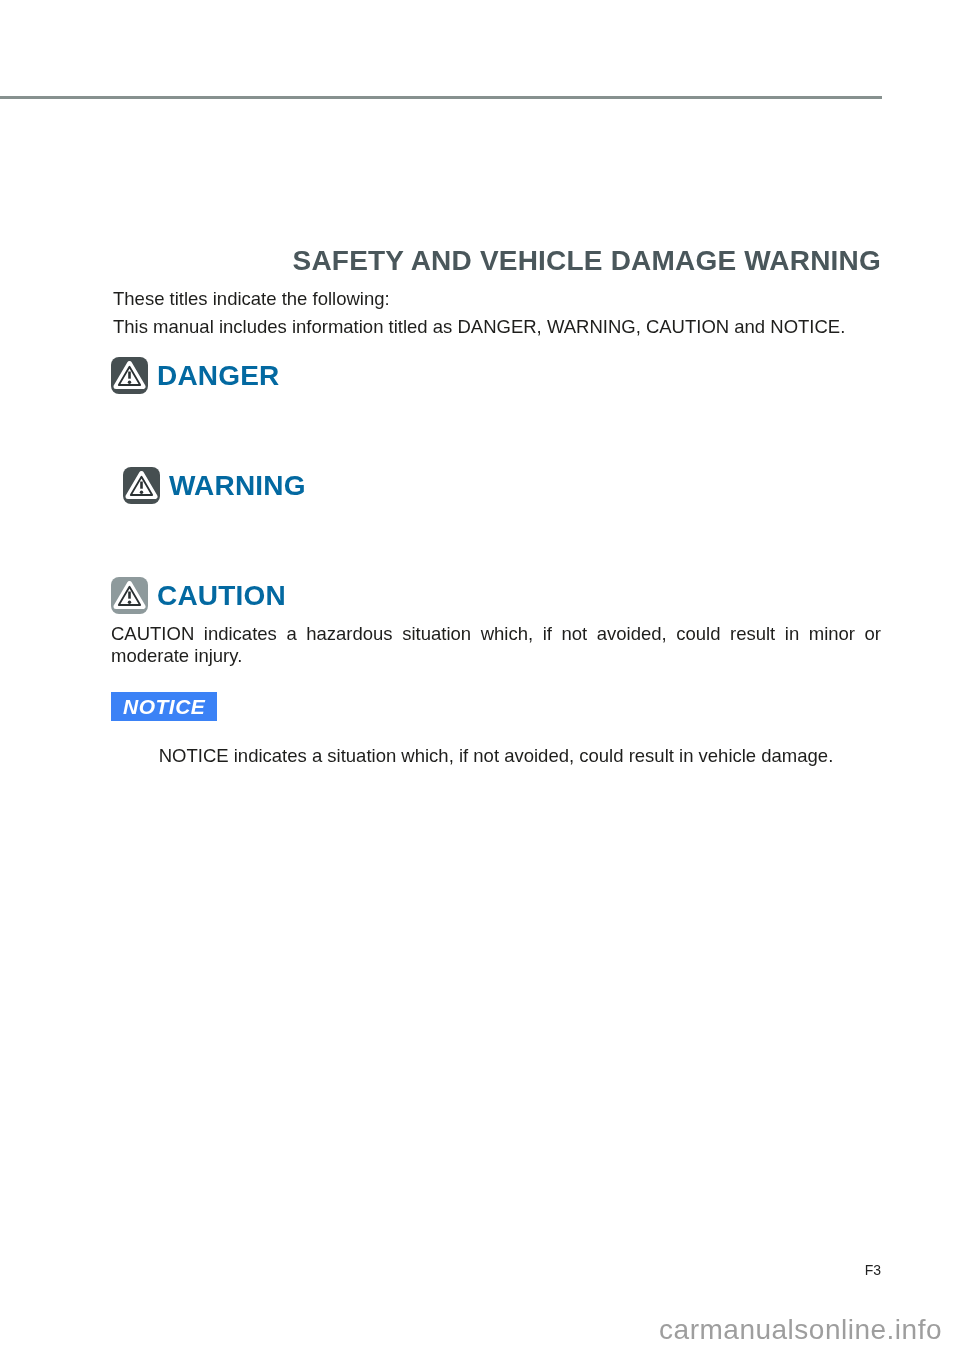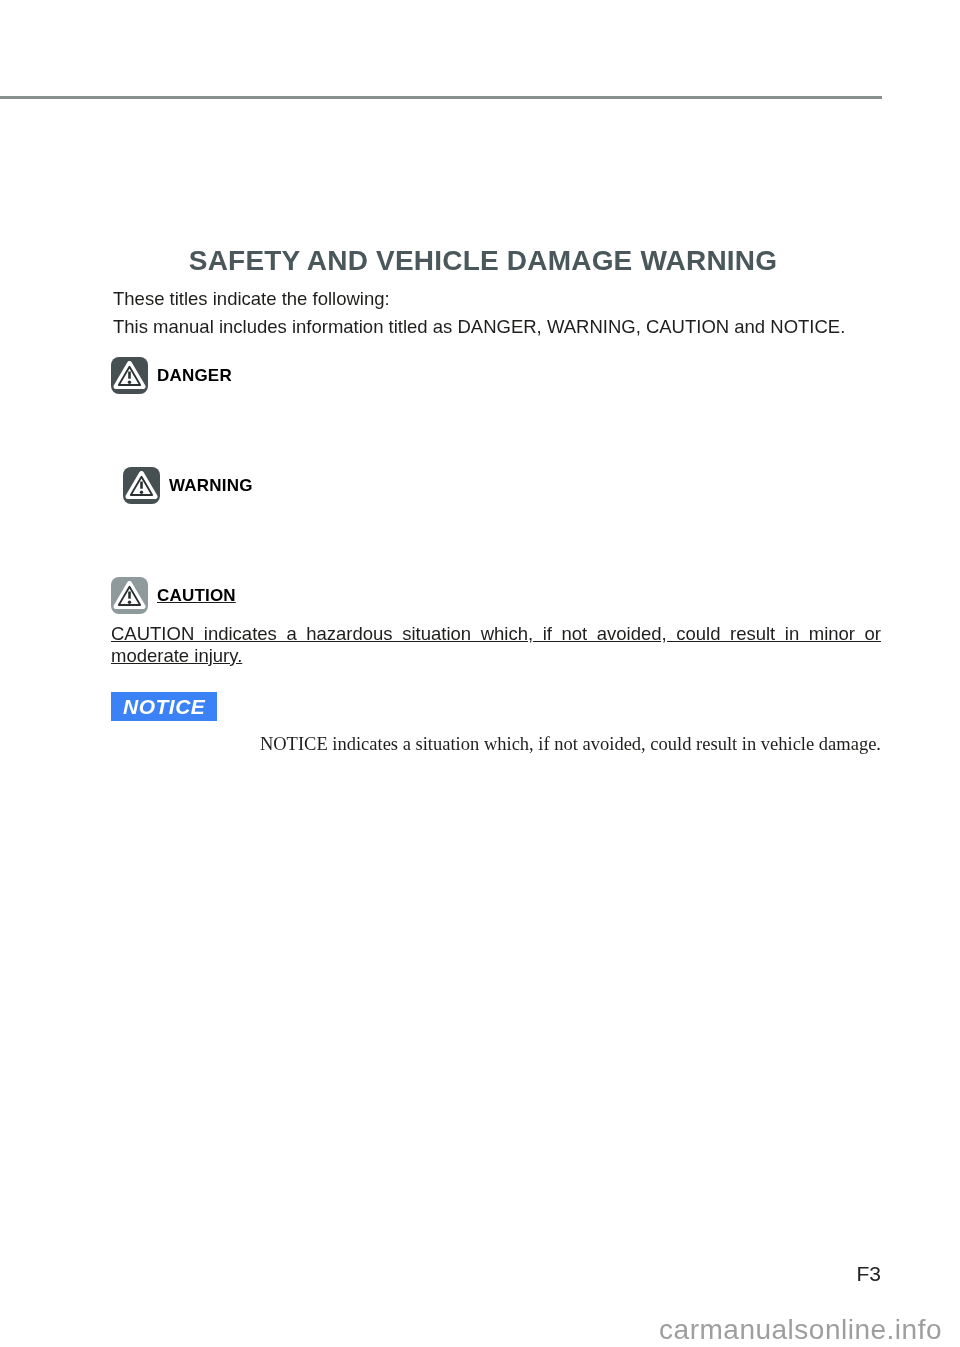--- a/index.html
+++ b/index.html
@@ -16,24 +16,24 @@
   .header-rule {
     position: absolute;
     left: 0;
     top: 96px;
     width: 882px;
     height: 3px;
     background: #87918f;
   }
   .page-title {
     position: absolute;
-    left: 99px;
+    left: 113px;
     top: 245px;
     width: 768px;
-    text-align: center;
+    text-align: right;
     font-size: 28px;
     font-weight: bold;
     letter-spacing: 0.2px;
     color: #4a575b;
   }
   .intro {
     position: absolute;
     left: 113px;
     top: 285px;
     width: 770px;
@@ -41,64 +41,64 @@
     line-height: 28px;
     color: #1e1e1c;
   }
   .section {
     position: absolute;
     left: 111px;
     width: 770px;
   }
   .sec-danger  { top: 357px; }
   .sec-warning { top: 467px; margin-left: 12px; }
-  .sec-caution { top: 577px; text-decoration: underline; }
+  .sec-caution { top: 577px; }
   .sec-notice  { top: 692px; }
   .sec-head {
     display: flex;
     align-items: center;
     gap: 9px;
     height: 37px;
   }
   .sec-head .label {
-    font-size: 17px;
+    font-size: 28px;
     font-weight: bold;
-    color: #000000;
+    color: #0369a1;
     letter-spacing: 0.2px;
   }
   .badge-icon { width: 37px; height: 37px; display: block; }
   .badge-dark  .badge-bg { fill: #464f51; }
   .badge-light .badge-bg { fill: #8e9a9c; }
   .sec-body {
     margin-top: 9px;
     font-size: 18.5px;
     line-height: 22px;
     text-align: justify;
     color: #1e1e1c;
   }
-  .sec-notice .sec-body { text-align: right; margin-top: 12px; font-family: Liberation Serif, serif; }
+  .sec-notice .sec-body { text-align: center; margin-top: 24px; }
   .notice-badge {
     display: inline-block;
     height: 29px;
     line-height: 29px;
     padding: 0 12px;
     background: #3b82f6;
     color: #ffffff;
     font-size: 21px;
     font-weight: bold;
     font-style: italic;
     letter-spacing: 0.5px;
   }
   .page-number {
     position: absolute;
     left: 113px;
     top: 1262px;
     width: 768px;
     text-align: right;
-    font-size: 21px;
+    font-size: 14px;
     color: #222222;
   }
   .watermark {
     position: absolute;
     right: 18px;
     top: 1314px;
     font-size: 28px;
     color: #9e9e9e;
     letter-spacing: 0.5px;
     text-align: right;

